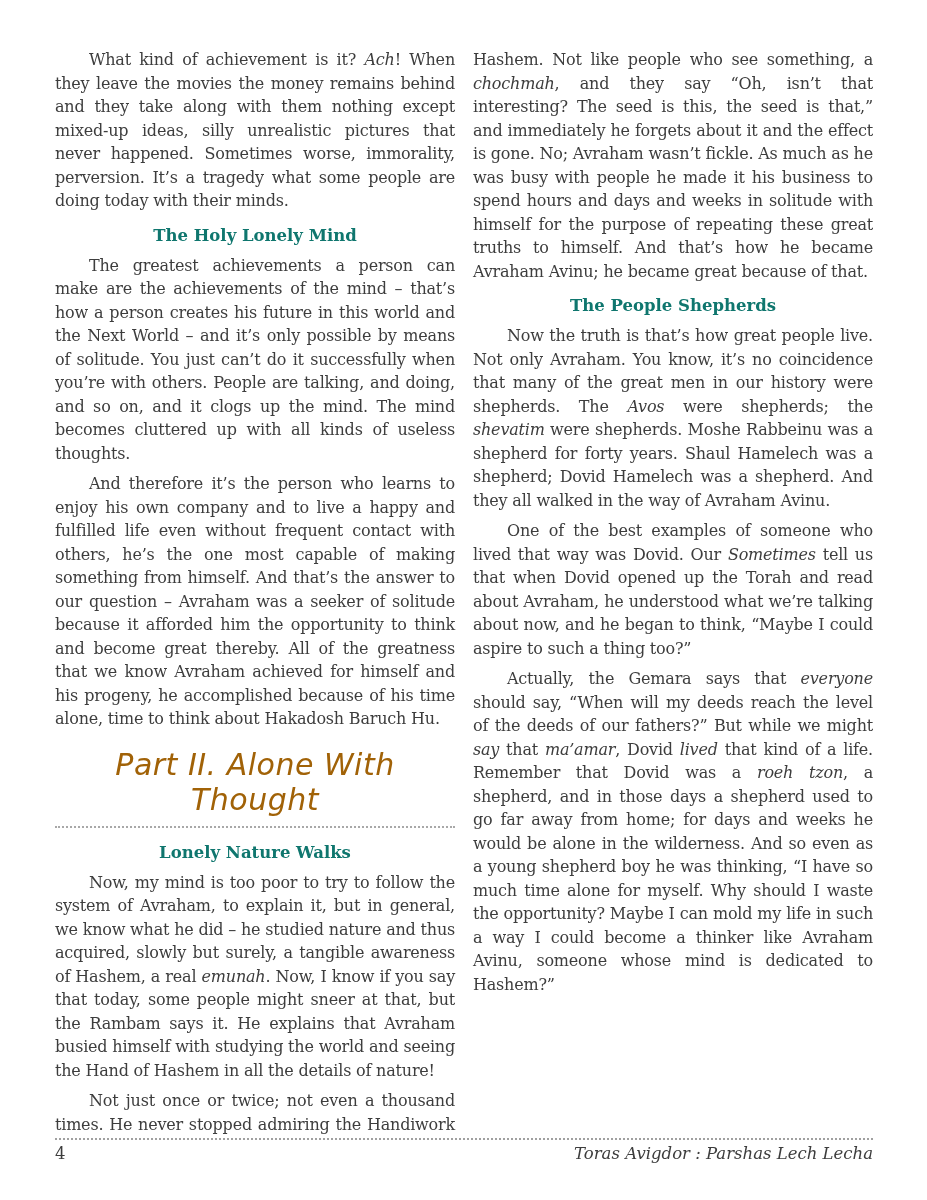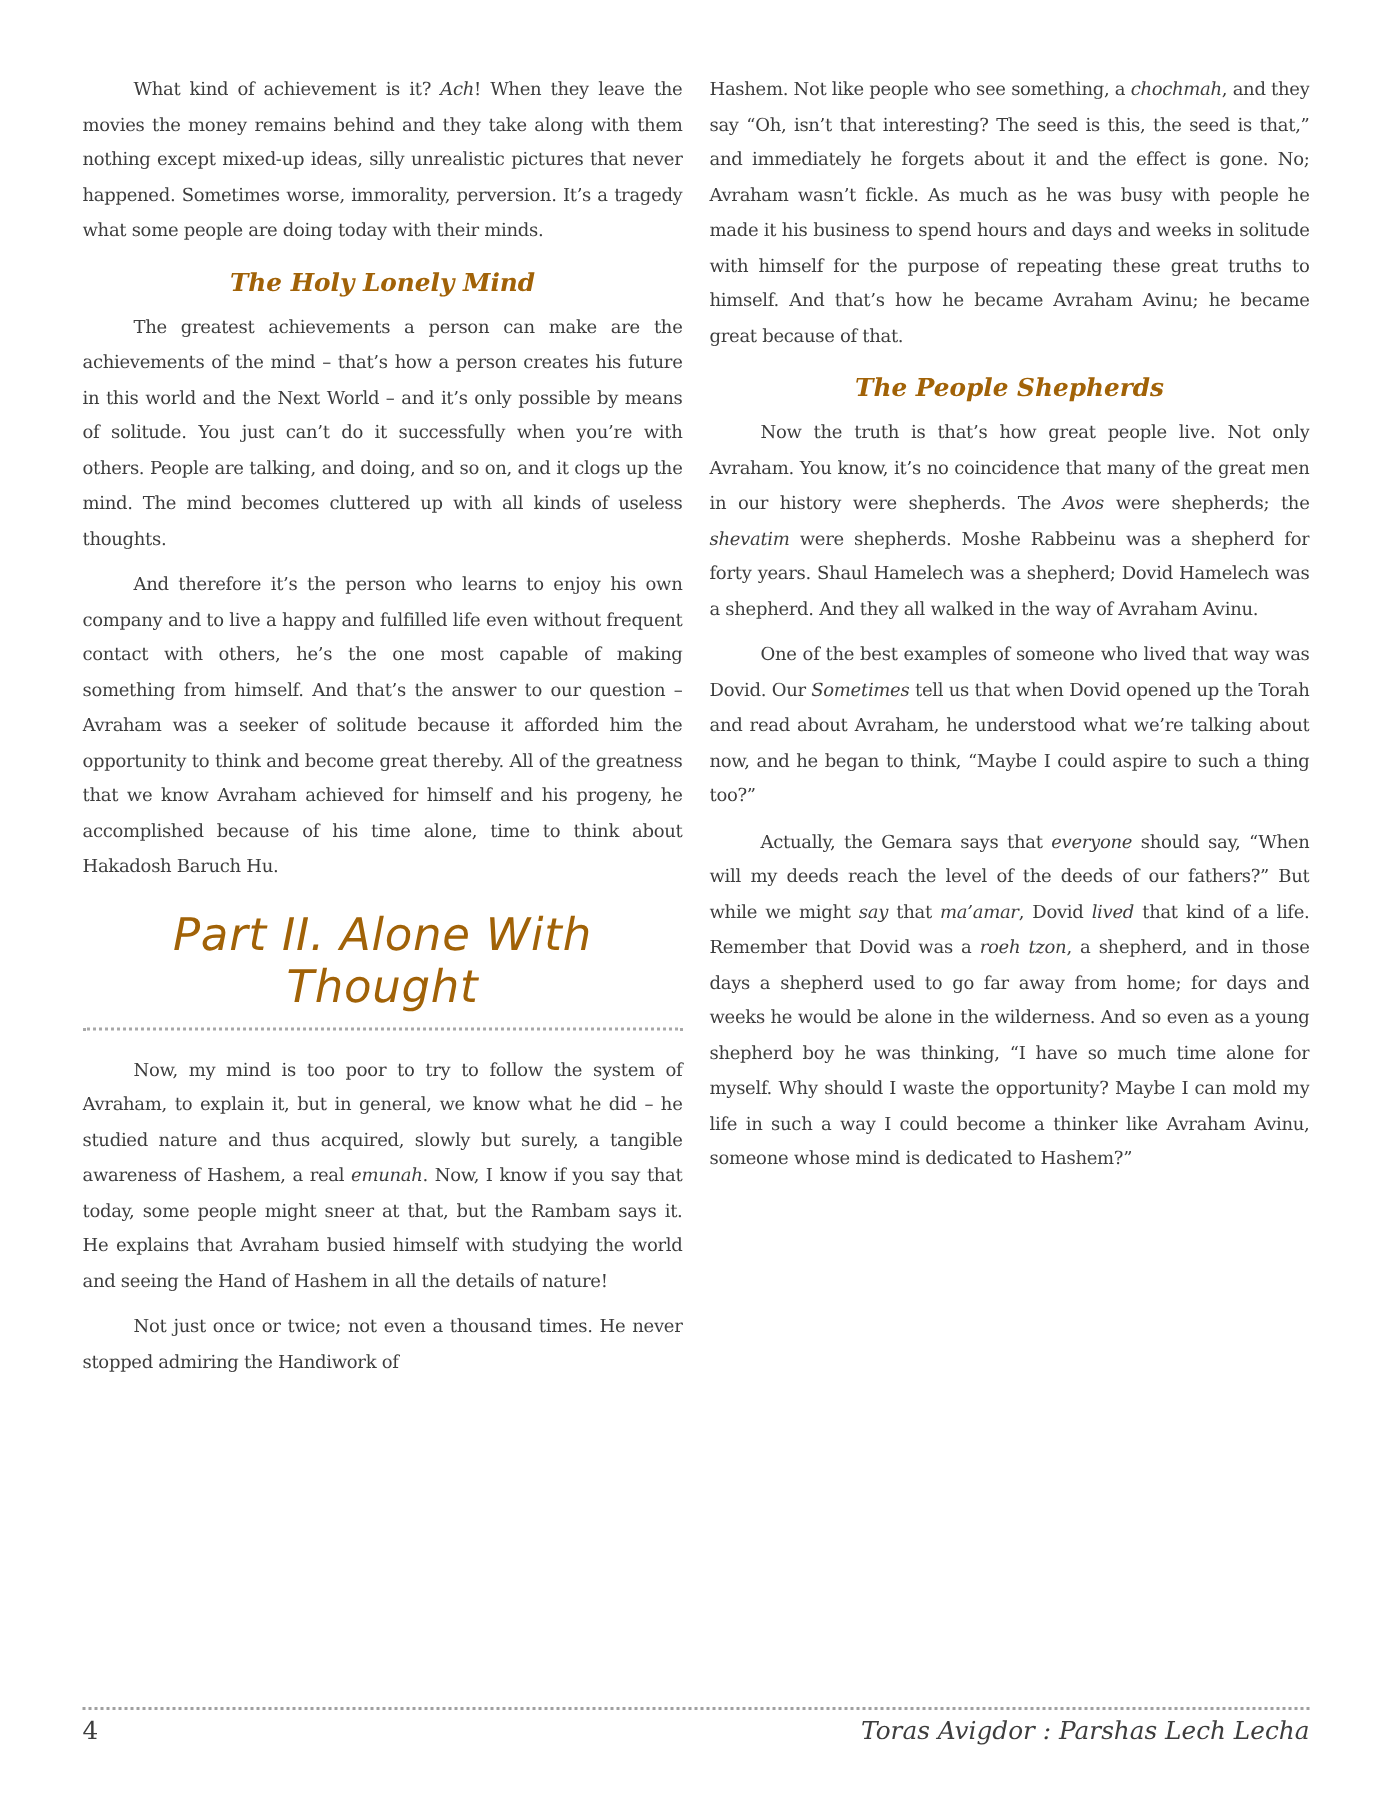--- a/index.html
+++ b/index.html
@@ -25,35 +25,34 @@
     display: flex;
     gap: 18px;
     overflow: hidden;
   }
   .col {
     flex: 1 1 0;
     min-width: 0;
   }
   .para {
     margin: 0 0 7px 0;
-    font-size: 12px;
+    font-size: 16px;
     line-height: 23.5px;
     text-align: justify;
     text-indent: 34px;
     letter-spacing: -0.2px;
     color: #3d3d3d;
   }
   .para.no-indent { text-indent: 0; }
   .sec-heading {
     margin: 13px 0 9px 0;
     text-align: center;
     font-size: 16.5px;
     font-weight: bold;
-    font-style: italic;
-    color: #a16207;
+    color: #0f766e;
     letter-spacing: 0;
   }
   .part-heading {
     margin: 14px 0 15px 0;
     padding: 2px 0 9px 0;
     text-align: center;
     font-family: "DejaVu Sans", sans-serif;
     font-weight: 300;
     font-style: italic;
     font-size: 30px;
@@ -82,20 +81,21 @@
 <body>
 
 <div class="page">
   <div class="content">
     <div class="col" id="col-left">
         <p class="para">What kind of achievement is it? <i>Ach</i>! When they leave the movies the money remains behind and they take along with them nothing except mixed-up ideas, silly unrealistic pictures that never happened. Sometimes worse, immorality, perversion. It’s a tragedy what some people are doing today with their minds.</p>
         <h3 class="sec-heading">The Holy Lonely Mind</h3>
         <p class="para">The greatest achievements a person can make are the achievements of the mind – that’s how a person creates his future in this world and the Next World – and it’s only possible by means of solitude. You just can’t do it successfully when you’re with others. People are talking, and doing, and so on, and it clogs up the mind. The mind becomes cluttered up with all kinds of useless thoughts.</p>
         <p class="para">And therefore it’s the person who learns to enjoy his own company and to live a happy and fulfilled life even without frequent contact with others, he’s the one most capable of making something from himself. And that’s the answer to our question – Avraham was a seeker of solitude because it afforded him the opportunity to think and become great thereby. All of the greatness that we know Avraham achieved for himself and his progeny, he accomplished because of his time alone, time to think about Hakadosh Baruch Hu.</p>
         <h2 class="part-heading">Part II. Alone With Thought</h2>
+        <h3 class="sec-heading">Lonely Nature Walks</h3>
         <p class="para">Now, my mind is too poor to try to follow the system of Avraham, to explain it, but in general, we know what he did – he studied nature and thus acquired, slowly but surely, a tangible awareness of Hashem, a real <i>emunah</i>. Now, I know if you say that today, some people might sneer at that, but the Rambam says it. He explains that Avraham busied himself with studying the world and seeing the Hand of Hashem in all the details of nature!</p>
         <p class="para">Not just once or twice; not even a thousand times. He never stopped admiring the Handiwork of</p>
       </div>
     <div class="col" id="col-right">
         <p class="para no-indent">Hashem. Not like people who see something, a <i>chochmah</i>, and they say “Oh, isn’t that interesting? The seed is this, the seed is that,” and immediately he forgets about it and the effect is gone. No; Avraham wasn’t fickle. As much as he was busy with people he made it his business to spend hours and days and weeks in solitude with himself for the purpose of repeating these great truths to himself. And that’s how he became Avraham Avinu; he became great because of that.</p>
         <h3 class="sec-heading">The People Shepherds</h3>
         <p class="para">Now the truth is that’s how great people live. Not only Avraham. You know, it’s no coincidence that many of the great men in our history were shepherds. The <i>Avos</i> were shepherds; the <i>shevatim</i> were shepherds. Moshe Rabbeinu was a shepherd for forty years. Shaul Hamelech was a shepherd; Dovid Hamelech was a shepherd. And they all walked in the way of Avraham Avinu.</p>
         <p class="para">One of the best examples of someone who lived that way was Dovid. Our <i>Sometimes</i> tell us that when Dovid opened up the Torah and read about Avraham, he understood what we’re talking about now, and he began to think, “Maybe I could aspire to such a thing too?”</p>
         <p class="para">Actually, the Gemara says that <i>everyone</i> should say, “When will my deeds reach the level of the deeds of our fathers?” But while we might <i>say</i> that <i>ma’amar</i>, Dovid <i>lived</i> that kind of a life. Remember that Dovid was a <i>roeh tzon</i>, a shepherd, and in those days a shepherd used to go far away from home; for days and weeks he would be alone in the wilderness. And so even as a young shepherd boy he was thinking, “I have so much time alone for myself. Why should I waste the opportunity? Maybe I can mold my life in such a way I could become a thinker like Avraham Avinu, someone whose mind is dedicated to Hashem?”</p>
       </div>

